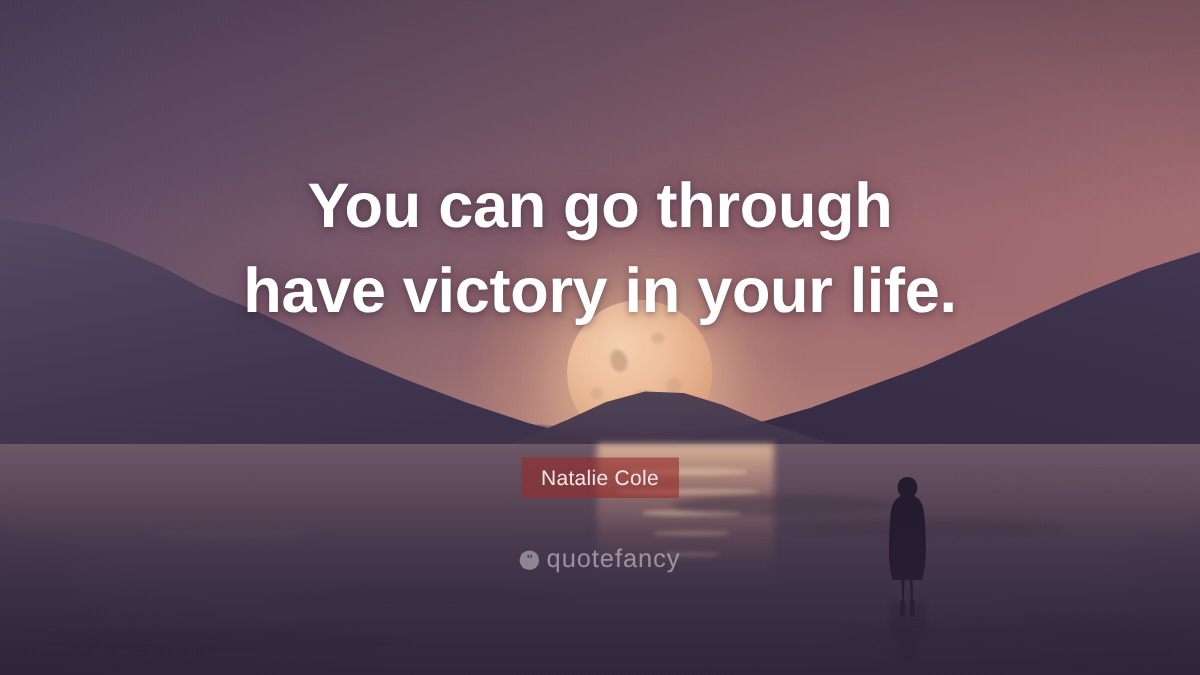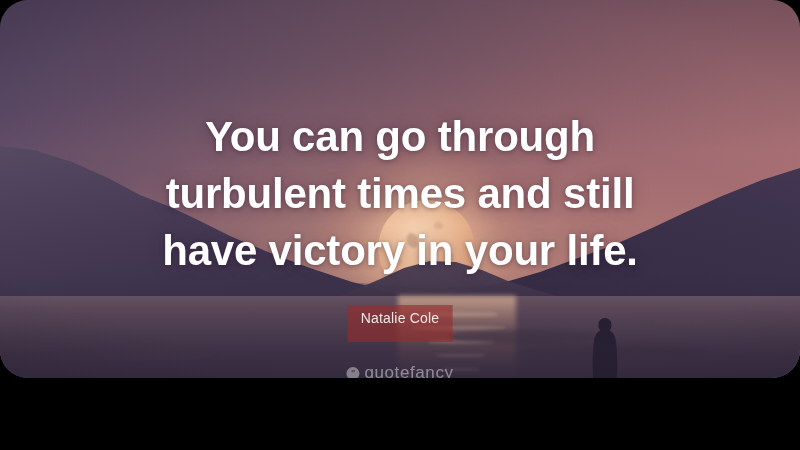--- a/index.html
+++ b/index.html
@@ -7,24 +7,23 @@
     padding: 0;
     background: #000;
   }
   body {
     font-family: "Liberation Sans", sans-serif;
   }
 
   #poster {
     position: relative;
     width: 800px;
-    height: 378px;
+    height: 450px;
     overflow: hidden;
     user-select: none;
-    border-radius: 28px;
   }
 
   
   .sky {
     position: absolute;
     inset: 0;
     background:
       linear-gradient(100deg,
         #5b4a66 0%,
         #6a5268 22%,
@@ -186,21 +185,21 @@
   .author-badge {
     position: absolute;
     left: 50%;
     transform: translateX(-50%);
     top: 305px;
     background: rgba(150,44,44,0.62);
     color: #f3e6e6;
     font-size: 14px;
     font-weight: 400;
     letter-spacing: 0.2px;
-    padding: 5px 13px 16px 13px;
+    padding: 5px 13px 6px 13px;
     z-index: 20;
     white-space: nowrap;
   }
 
   .watermark {
     position: absolute;
     left: 50%;
     transform: translateX(-50%);
     top: 363px;
     display: flex;
@@ -313,21 +312,20 @@
       C25.6,16.4 27.6,20.8 28.2,27 C28.6,32 28.8,37 28.6,42 L5.3,42
       C5.1,37 5.3,32 5.7,27 C6.3,20.8 8.3,16.4 12.5,14.6
       C11.3,13.4 10.4,11.5 10.4,9 C10.4,5 12.9,2 17,2 Z"></path>
   </svg>
 
   <div class="fg-dark"></div>
   <div class="vignette"></div>
 
   <div class="quote-block">
     <div class="quote-line">You can go through</div>
-    <div class="quote-line">turbulent times and still</div>
     <div class="quote-line">have victory in your life.</div>
   </div>
 
   <div class="author-badge">Natalie Cole</div>
 
   <div class="watermark">
     <div class="wm-badge">
       <span>"</span>
     </div>
     <div class="wm-text">quotefancy</div>

